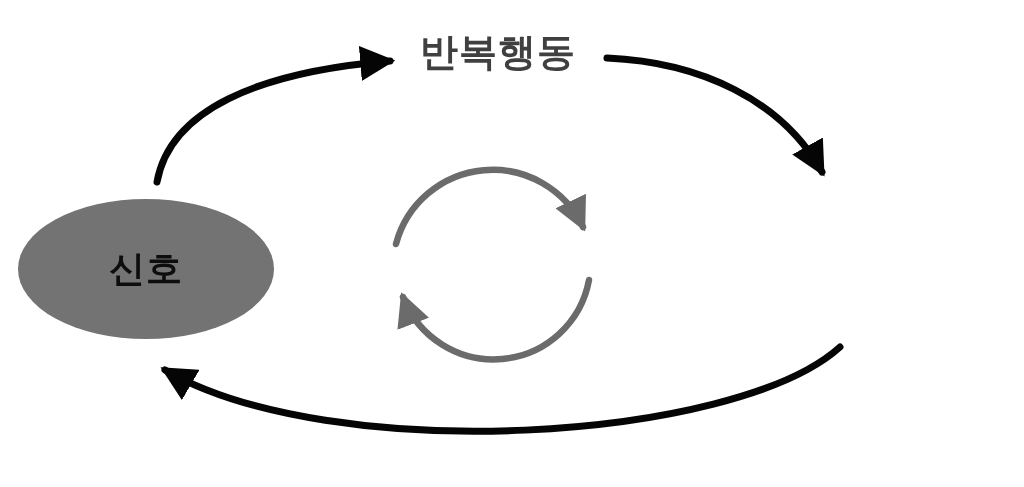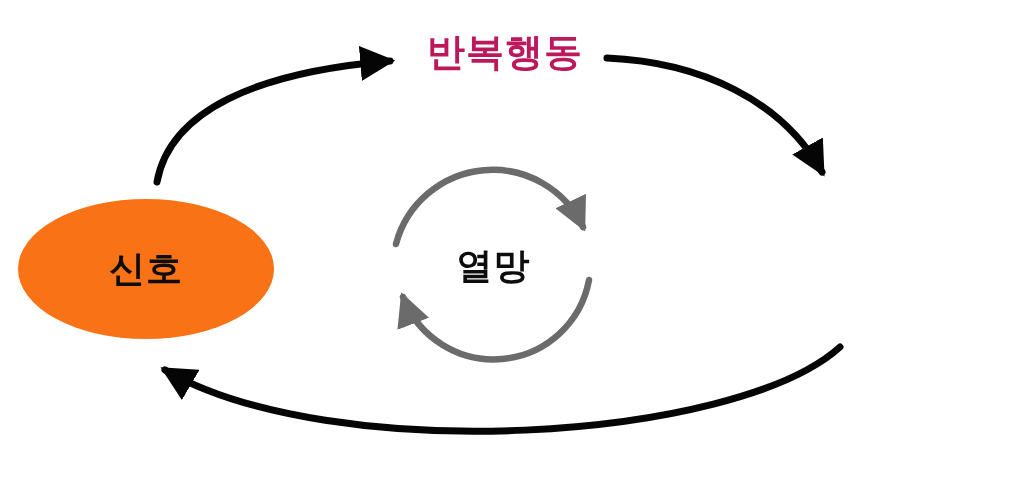--- a/index.html
+++ b/index.html
@@ -23,21 +23,21 @@
     height: 487px;
   }
   .node {
     position: absolute;
     display: flex;
     align-items: center;
     justify-content: center;
     box-sizing: border-box;
   }
   .node-ellipse {
-    background: #f97316;
+    background: #737373;
     border-radius: 50%;
   }
   .node-cue {
     left: 18px;
     top: 199px;
     width: 256px;
     height: 140px;
   }
   .node-reward {
     left: 716px;
@@ -59,24 +59,23 @@
     color: #0d0d0d;
     letter-spacing: 1px;
     line-height: 1;
     user-select: none;
   }
   .title-top {
     position: absolute;
     left: 420px;
     top: 33px;
     width: 170px;
-    text-align: center;
     font-size: 38px;
     font-weight: 800;
-    color: #be185d;
+    color: #404040;
     letter-spacing: 1px;
     line-height: 1;
     user-select: none;
   }
 </style>
 </head>
 <body>
 
 <div class="canvas">
 
@@ -94,23 +93,20 @@
 
     <path d="M 607 58 C 700 62, 782 100, 822 172" fill="none" stroke-width="7" stroke-linecap="round" marker-end="url(#head-black)" stroke="#050505"></path>
 
     <path d="M 840 347 C 735 442, 330 466, 165 370" fill="none" stroke-width="7" stroke-linecap="round" marker-end="url(#head-black)" stroke="#050505"></path>
 
     <path d="M 396 244 A 100 100 0 0 1 583 227" fill="none" stroke-width="6.5" stroke-linecap="round" marker-end="url(#head-gray)" stroke="#6b6b6b"></path>
 
     <path d="M 589 280 A 97 97 0 0 1 403 297" fill="none" stroke-width="6.5" stroke-linecap="round" marker-end="url(#head-gray)" stroke="#6b6b6b"></path>
   </svg>
 
-  <div class="node node-craving" style="background: transparent;">
-    <span class="node-label">열망</span>
-  </div>
 
   <div class="title-top">반복행동</div>
 
   <div class="node node-ellipse node-cue">
     <span class="node-label">신호</span>
   </div>
 
 
   <svg class="arrow-layer" style="z-index:-1;" viewBox="0 0 1024 487" xmlns="http://www.w3.org/2000/svg">
     <ellipse cx="493.5" cy="266" rx="113.5" ry="113" fill="#fbdbad"></ellipse>

